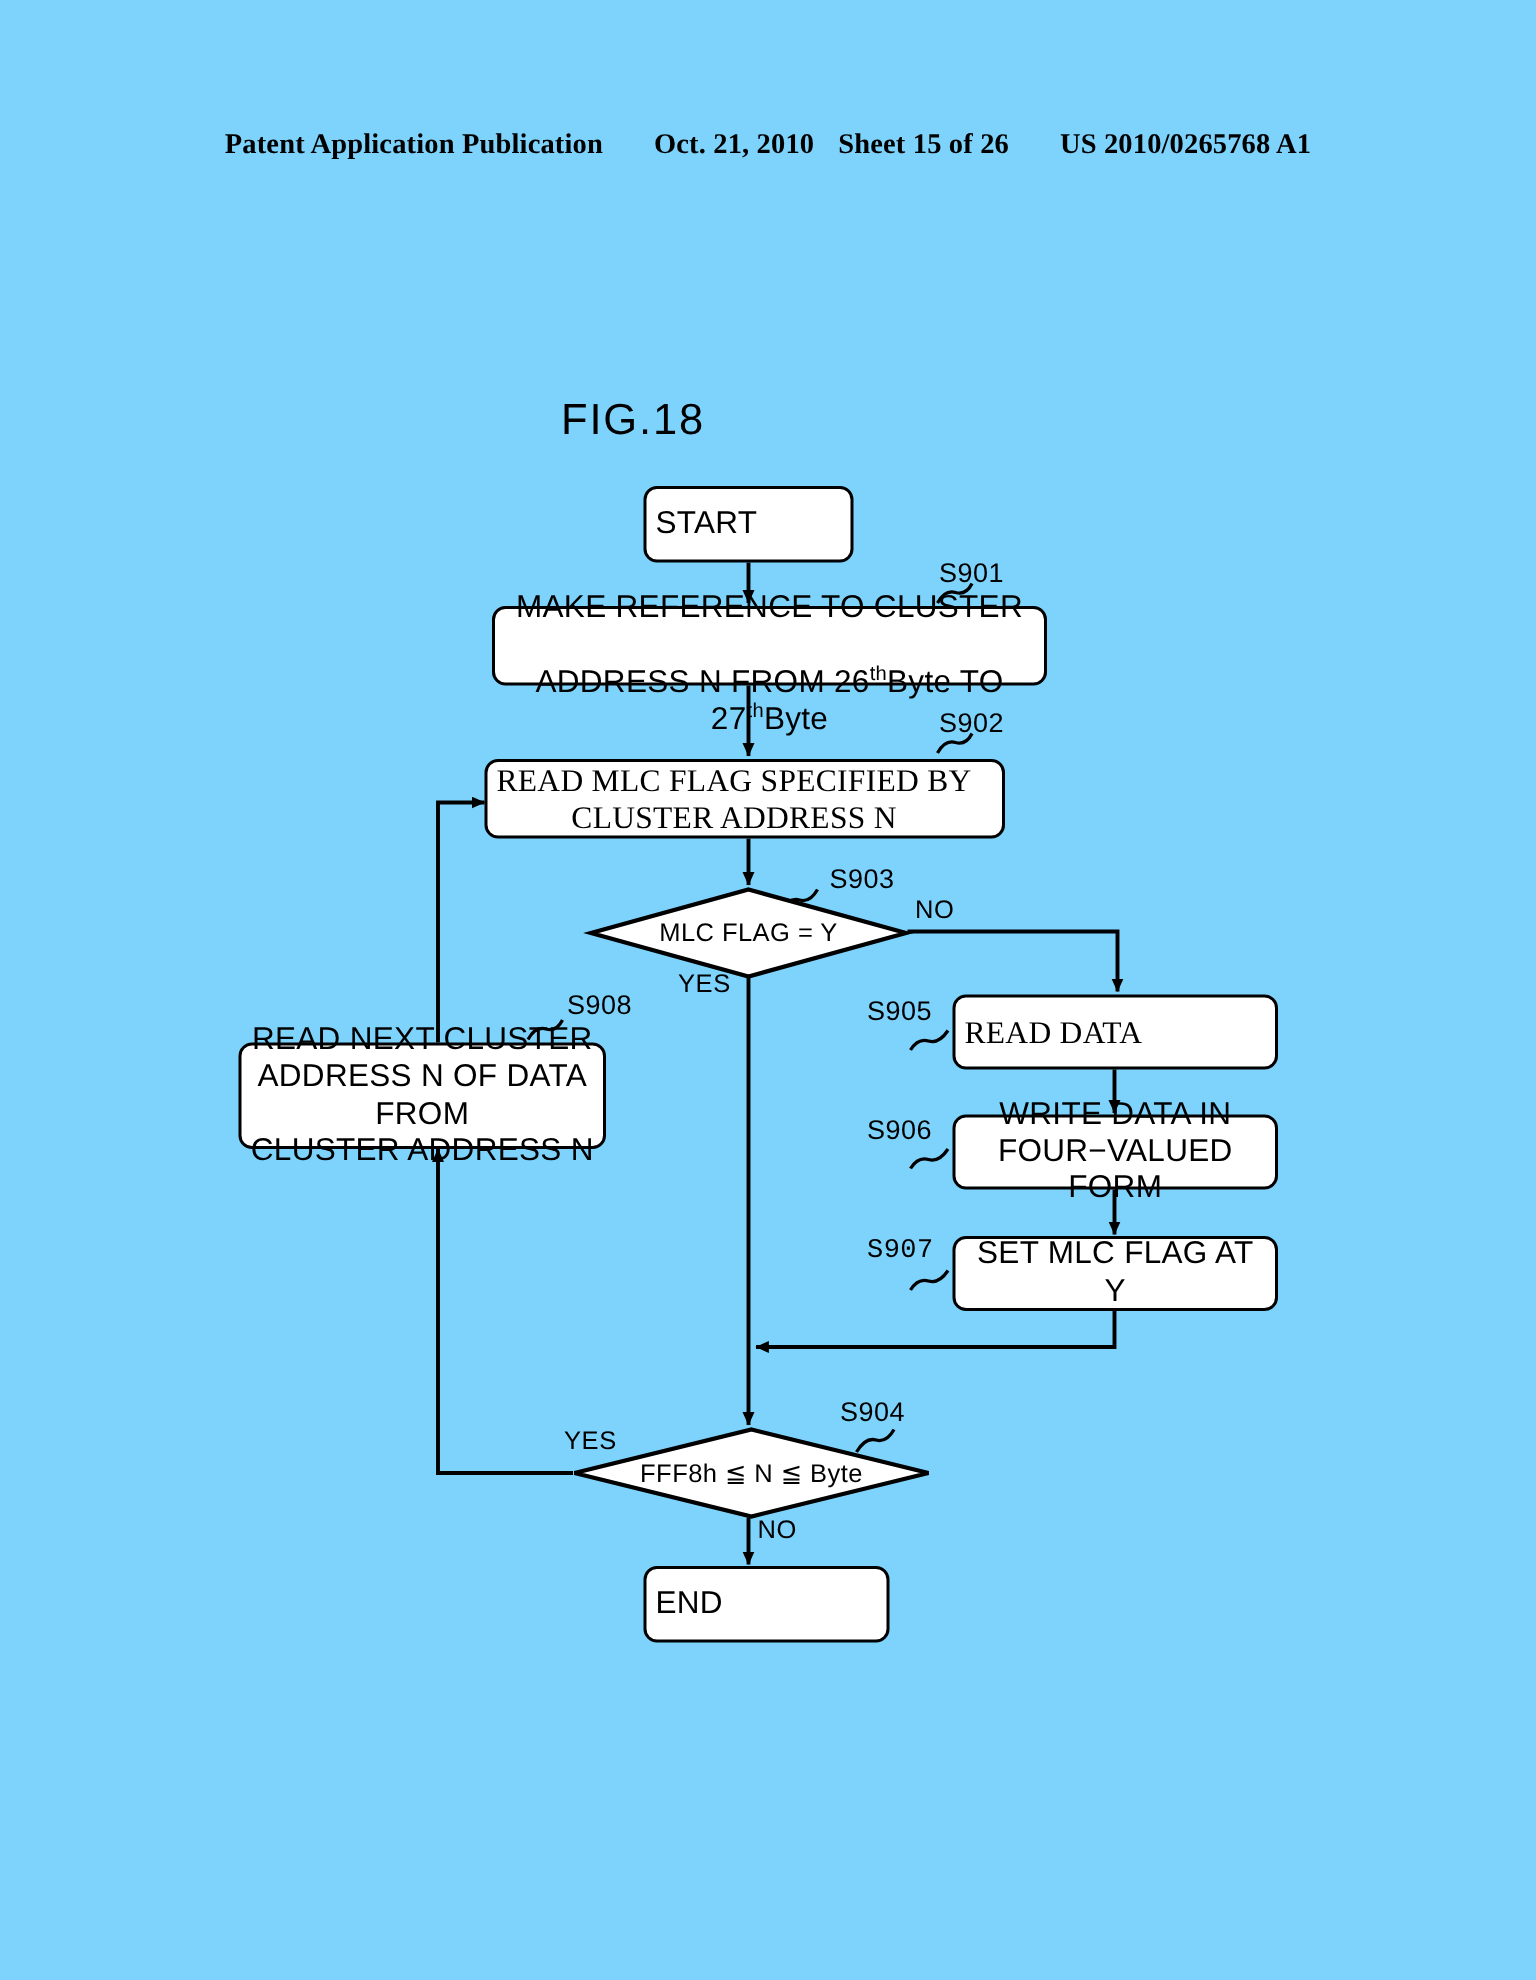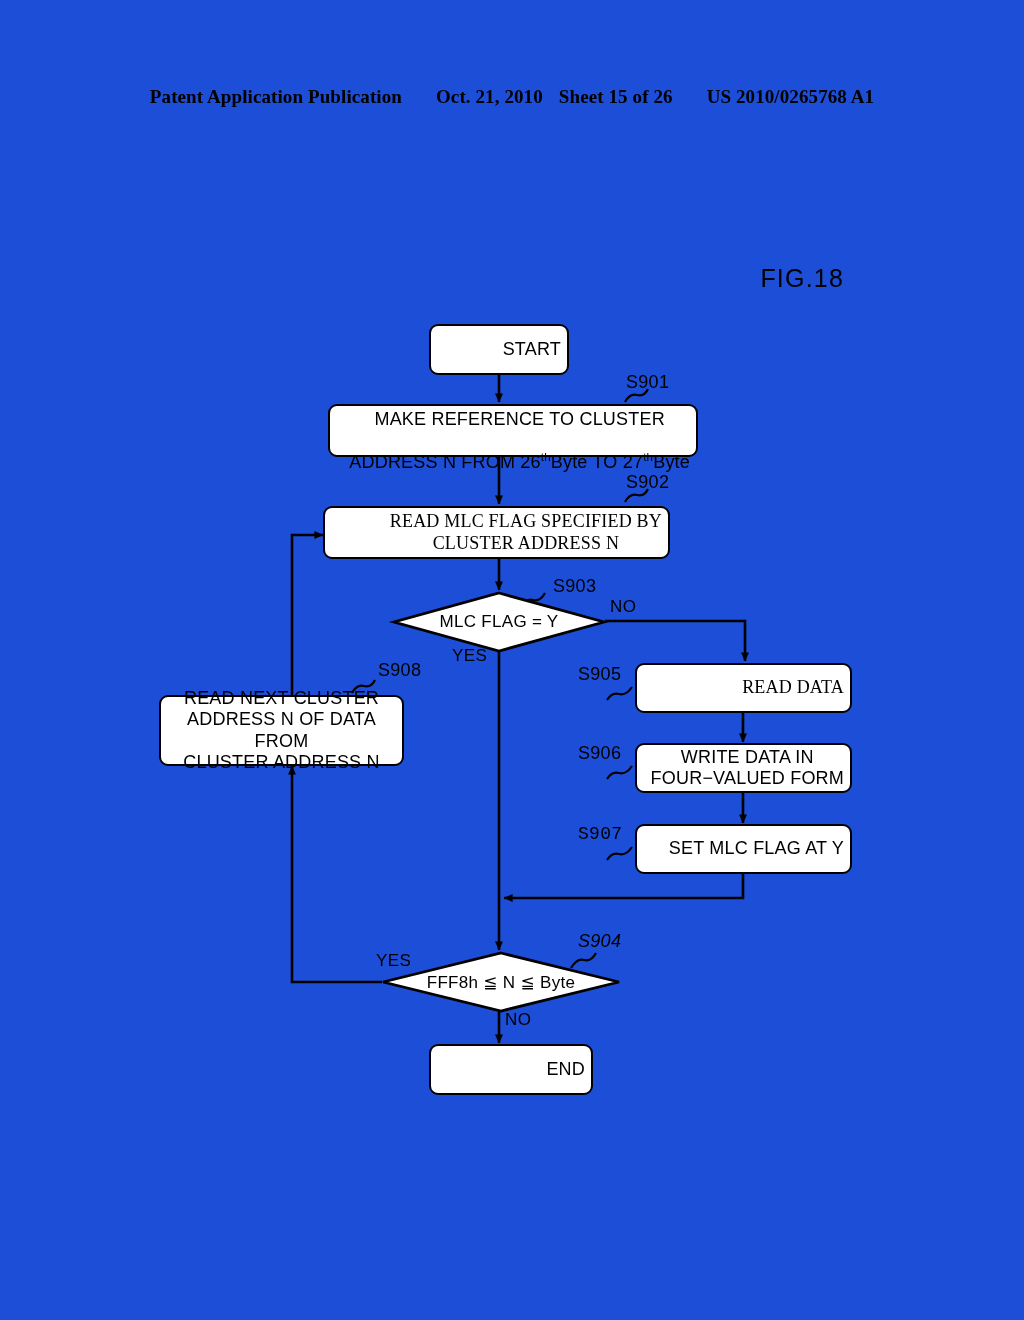--- a/index.html
+++ b/index.html
@@ -8,21 +8,21 @@
     background: #ffffff;
   }
   body {
     font-family: "Liberation Sans", sans-serif;
     color: #000000;
   }
   #page {
     position: relative;
     width: 1024px;
     height: 1320px;
-    background: #1d4ed8;
+    background: #7dd3fc;
     overflow: hidden;
   }
 
   
   .pat-header {
     position: absolute;
     top: 86px;
     left: 0;
     width: 1024px;
     text-align: center;
@@ -36,22 +36,22 @@
   .gap-a { width: 34px; display: inline-block; }
   .gap-b { width: 16px; display: inline-block; }
   .gap-c { width: 34px; display: inline-block; }
 
   
   .fig-title {
     position: absolute;
     left: 0;
     top: 264px;
     width: 844px;
-    text-align: right;
-    font-size: 25px;
+    text-align: center;
+    font-size: 29px;
     letter-spacing: 1.2px;
   }
 
   
   #wires {
     position: absolute;
     left: 0;
     top: 0;
     width: 1024px;
     height: 1320px;
@@ -59,24 +59,24 @@
   }
 
   
   .node {
     position: absolute;
     box-sizing: border-box;
     border: 2.5px solid #000;
     background: #fff;
     display: flex;
     align-items: center;
-    justify-content: flex-end;
+    justify-content: flex-start;
     text-align: center;
     line-height: 1.18;
-    font-size: 18px;
+    font-size: 21px;
     letter-spacing: 0.2px;
   }
   .node.rounded { border-radius: 9px; }
   .node .txt { padding: 0 6px; white-space: pre-line; }
   .node sup {
     font-size: 0.64em;
     vertical-align: super;
     line-height: 0;
   }
 
@@ -216,21 +216,21 @@
     <div class="dtext">FFF8h ≦ N ≦ Byte</div>
   </div>
 
   <div class="node rounded" style="left:429px; top:1044px; width:164px; height:51px;">
     <span class="txt">END</span>
   </div>
 
   <div class="ref" style="left:626px; top:372px;">S901</div>
   <div class="ref" style="left:626px; top:472px;">S902</div>
   <div class="ref" style="left:553px; top:576px;">S903</div>
-  <div class="ref" style="left:578px; top:931px;font-style:italic;">S904</div>
+  <div class="ref" style="left:560px; top:931px;">S904</div>
   <div class="ref" style="left:578px; top:664px;">S905</div>
   <div class="ref" style="left:578px; top:743px;">S906</div>
   <div class="ref" style="left:578px; top:824px;font-family:Liberation Mono, monospace;">S907</div>
   <div class="ref" style="left:378px; top:660px;">S908</div>
 
   <div class="elabel" style="left:610px; top:597px;">NO</div>
   <div class="elabel" style="left:452px; top:646px;">YES</div>
   <div class="elabel" style="left:376px; top:951px;">YES</div>
   <div class="elabel" style="left:505px; top:1010px;">NO</div>
 

